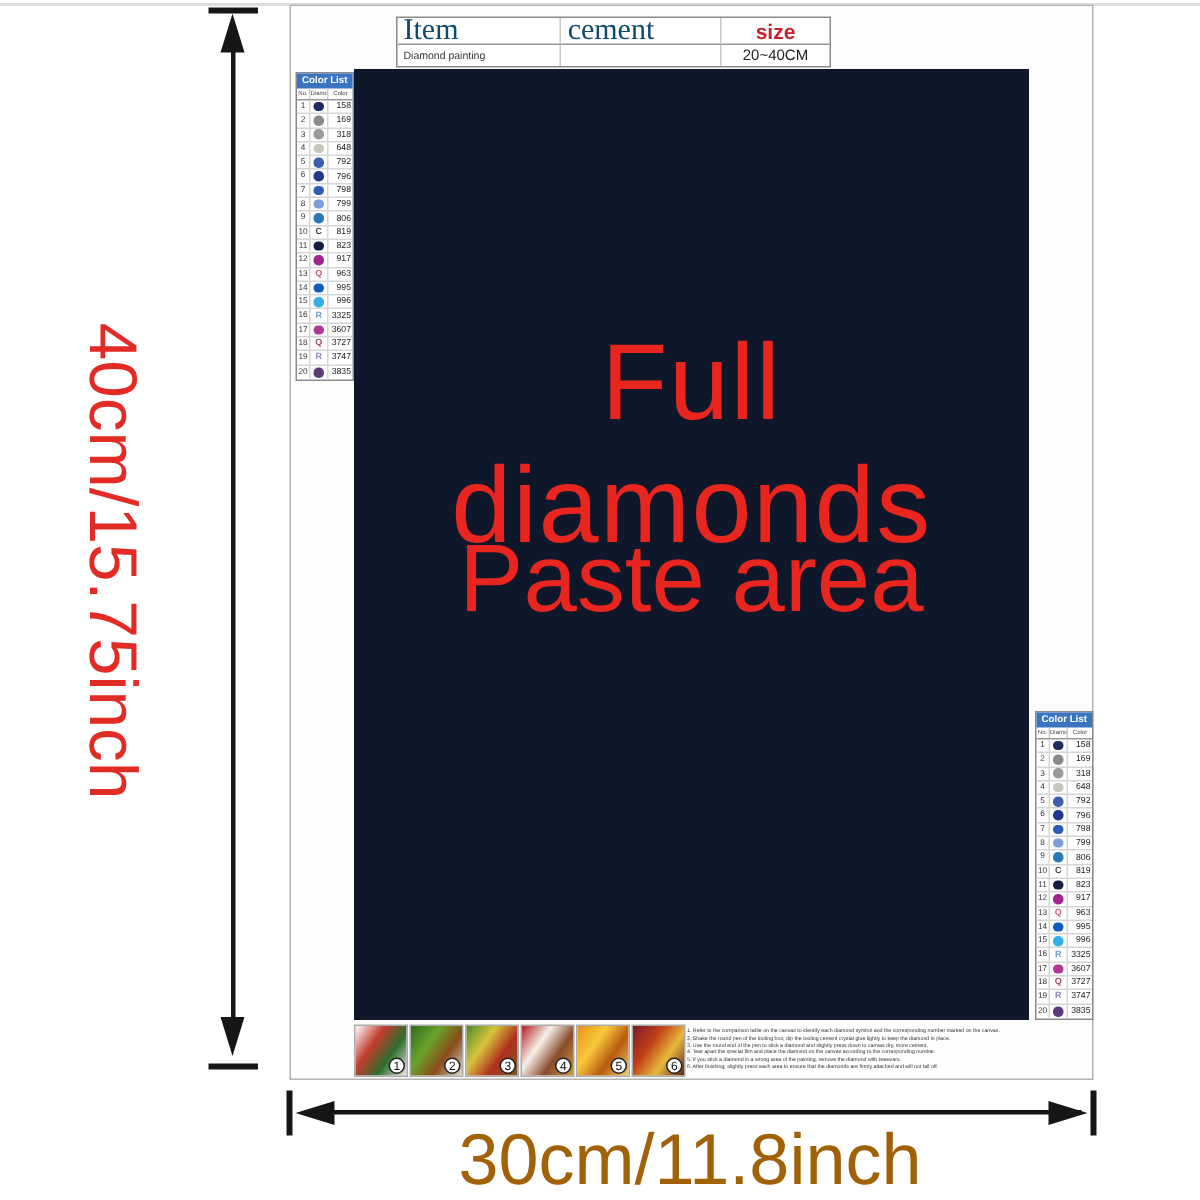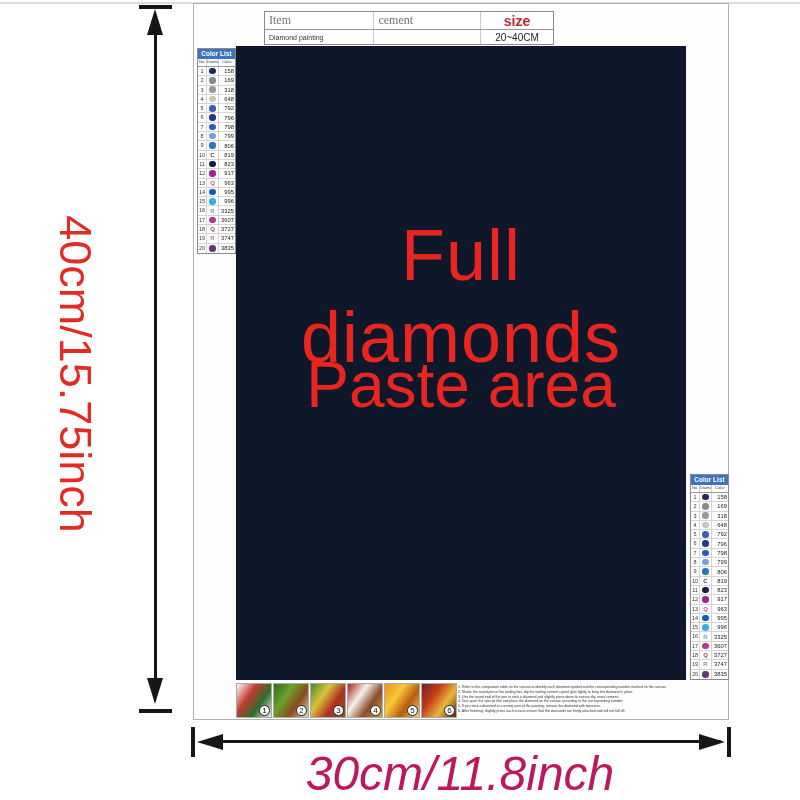--- a/index.html
+++ b/index.html
@@ -12,21 +12,21 @@
            background:#fdfdfd; border:1px solid #b3b3b3; }
 
   
   .item-table { position:absolute; left:70px; top:7px; width:290px; height:34px;
                 background:#fff; border:1px solid #8a8a8a; display:flex; flex-direction:column; }
   .item-head { display:flex; height:18px; border-bottom:1px solid #999; align-items:center; }
   .item-data { display:flex; flex:1; align-items:center; }
   .col-item   { width:38%; padding-left:4px; border-right:1px solid #c8c8c8; height:100%; display:flex; align-items:center; }
   .col-number { width:37%; padding-left:4px; border-right:1px solid #c8c8c8; height:100%; display:flex; align-items:center; }
   .col-size   { width:25%; justify-content:center; height:100%; display:flex; align-items:center; }
-  .hdr-serif { font-family:"Liberation Serif", serif; font-size:12px; color:#737373; }
+  .hdr-serif { font-family:"Liberation Serif", serif; font-size:20px; color:#0c4a6e; }
   .hdr-size  { font-size:14px; font-weight:bold; color:#c5232d; }
   .cell-small { font-size:7px; color:#333; }
   .cell-size  { font-size:10px; color:#222; }
 
   
   .blue-area { position:absolute; left:42px; top:42px; width:450px; height:634px; }
   .fd-line1 { position:absolute; top:168px; width:100%; text-align:center;
               font-size:72px; letter-spacing:1px; }
   .fd-line2 { position:absolute; top:302px; width:100%; text-align:center; font-size:64px; }
 
@@ -91,21 +91,21 @@
   <div class="blk v-line"></div>
   <div class="ah ah-down"></div>
   <div class="blk v-cap-bottom"></div>
   <div class="v-label" style="color: rgb(227, 43, 37);">40cm/15.75inch</div>
 
   <div class="blk h-cap-left"></div>
   <div class="ah ah-left"></div>
   <div class="blk h-line"></div>
   <div class="ah ah-right"></div>
   <div class="blk h-cap-right"></div>
-  <div class="h-label" style="color: #be185d; font-style: italic;">30cm/11.8inch</div>
+  <div class="h-label" style="color: #a16207;">30cm/11.8inch</div>
 
   <div class="paper">
 
     <div class="item-table">
       <div class="item-head">
         <span class="col-item hdr-serif">Item</span>
         <span class="col-number hdr-serif">cement</span>
         <span class="col-size hdr-size">size</span>
       </div>
       <div class="item-data">

